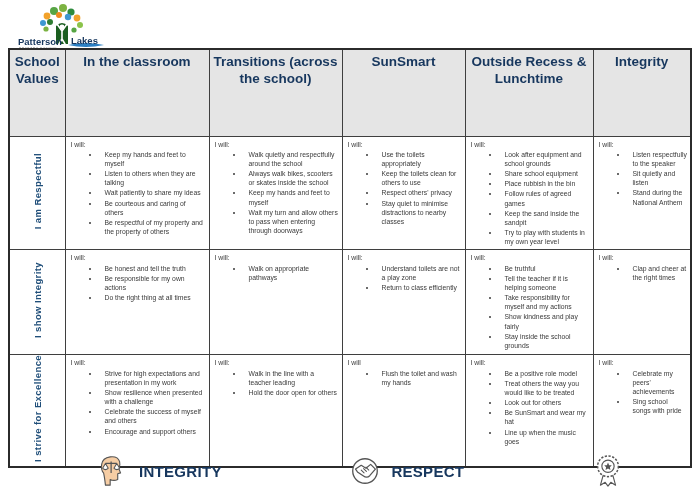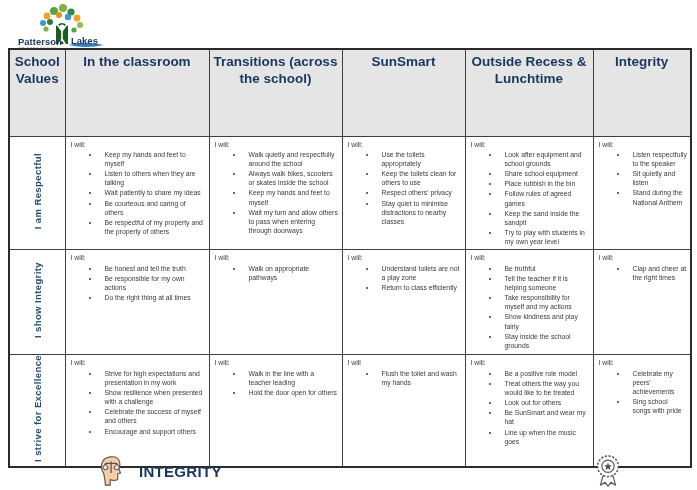--- a/index.html
+++ b/index.html
@@ -235,20 +235,30 @@
           <path d="M10 33 Q9 24 8 20 Q5 17 6 11 Q7 4 15 3 Q23 2 25 8 Q26 11 24 15 L26 20 L23 21 L23 27 Q19 29 15 27 L15 33 Z" fill="#F6CDA4" stroke="#555" stroke-width="1.2" stroke-linejoin="round"></path>
           <path d="M16 8 L16 20 M10 10 L22 10" stroke="#555" stroke-width="1.3" fill="none"></path>
           <path d="M7 15 Q10 18 13 15 L10 10 Z M19 15 Q22 18 25 15 L22 10 Z" fill="#fff" stroke="#555" stroke-width="1.1" stroke-linejoin="round"></path>
         </svg>
       </span>
       <span class="flabel">INTEGRITY</span>
     </div>
     <div class="fitem">
       <span class="ficon">
         <svg viewBox="0 0 36 36" width="34" height="34">
+          <circle cx="18" cy="18" r="13" fill="#fff" stroke="#555" stroke-width="1.4"></circle>
+          <path d="M8 16 L14 12 L19 15 L24 11 L29 16 L23 23 Q20 26 16 23 L10 19 Z" fill="#fff" stroke="#555" stroke-width="1.3" stroke-linejoin="round"></path>
+          <path d="M14 17 L17 20 M16.5 15.5 L19.5 18.5 M19 14 L22 17" stroke="#555" stroke-width="1.1" fill="none" stroke-linecap="round"></path>
+        </svg>
+      </span>
+      <span class="flabel">RESPECT</span>
+    </div>
+    <div class="fitem">
+      <span class="ficon">
+        <svg viewBox="0 0 36 36" width="34" height="34">
           <path d="M13 22 L10 33 L15 30 L18 34 L21 30 L26 33 L23 22 Z" fill="#fff" stroke="#555" stroke-width="1.2" stroke-linejoin="round"></path>
           <circle cx="18" cy="13" r="11" fill="#fff" stroke="#555" stroke-width="1.6" stroke-dasharray="2.4 1.6"></circle>
           <circle cx="18" cy="13" r="6.5" fill="#fff" stroke="#555" stroke-width="1.2"></circle>
           <path d="M18 9 L19.2 11.8 L22 12 L20 14 L20.6 17 L18 15.4 L15.4 17 L16 14 L14 12 L16.8 11.8 Z" fill="#555"></path>
         </svg>
       </span>
     </div>
   </div>
 
 </div>

